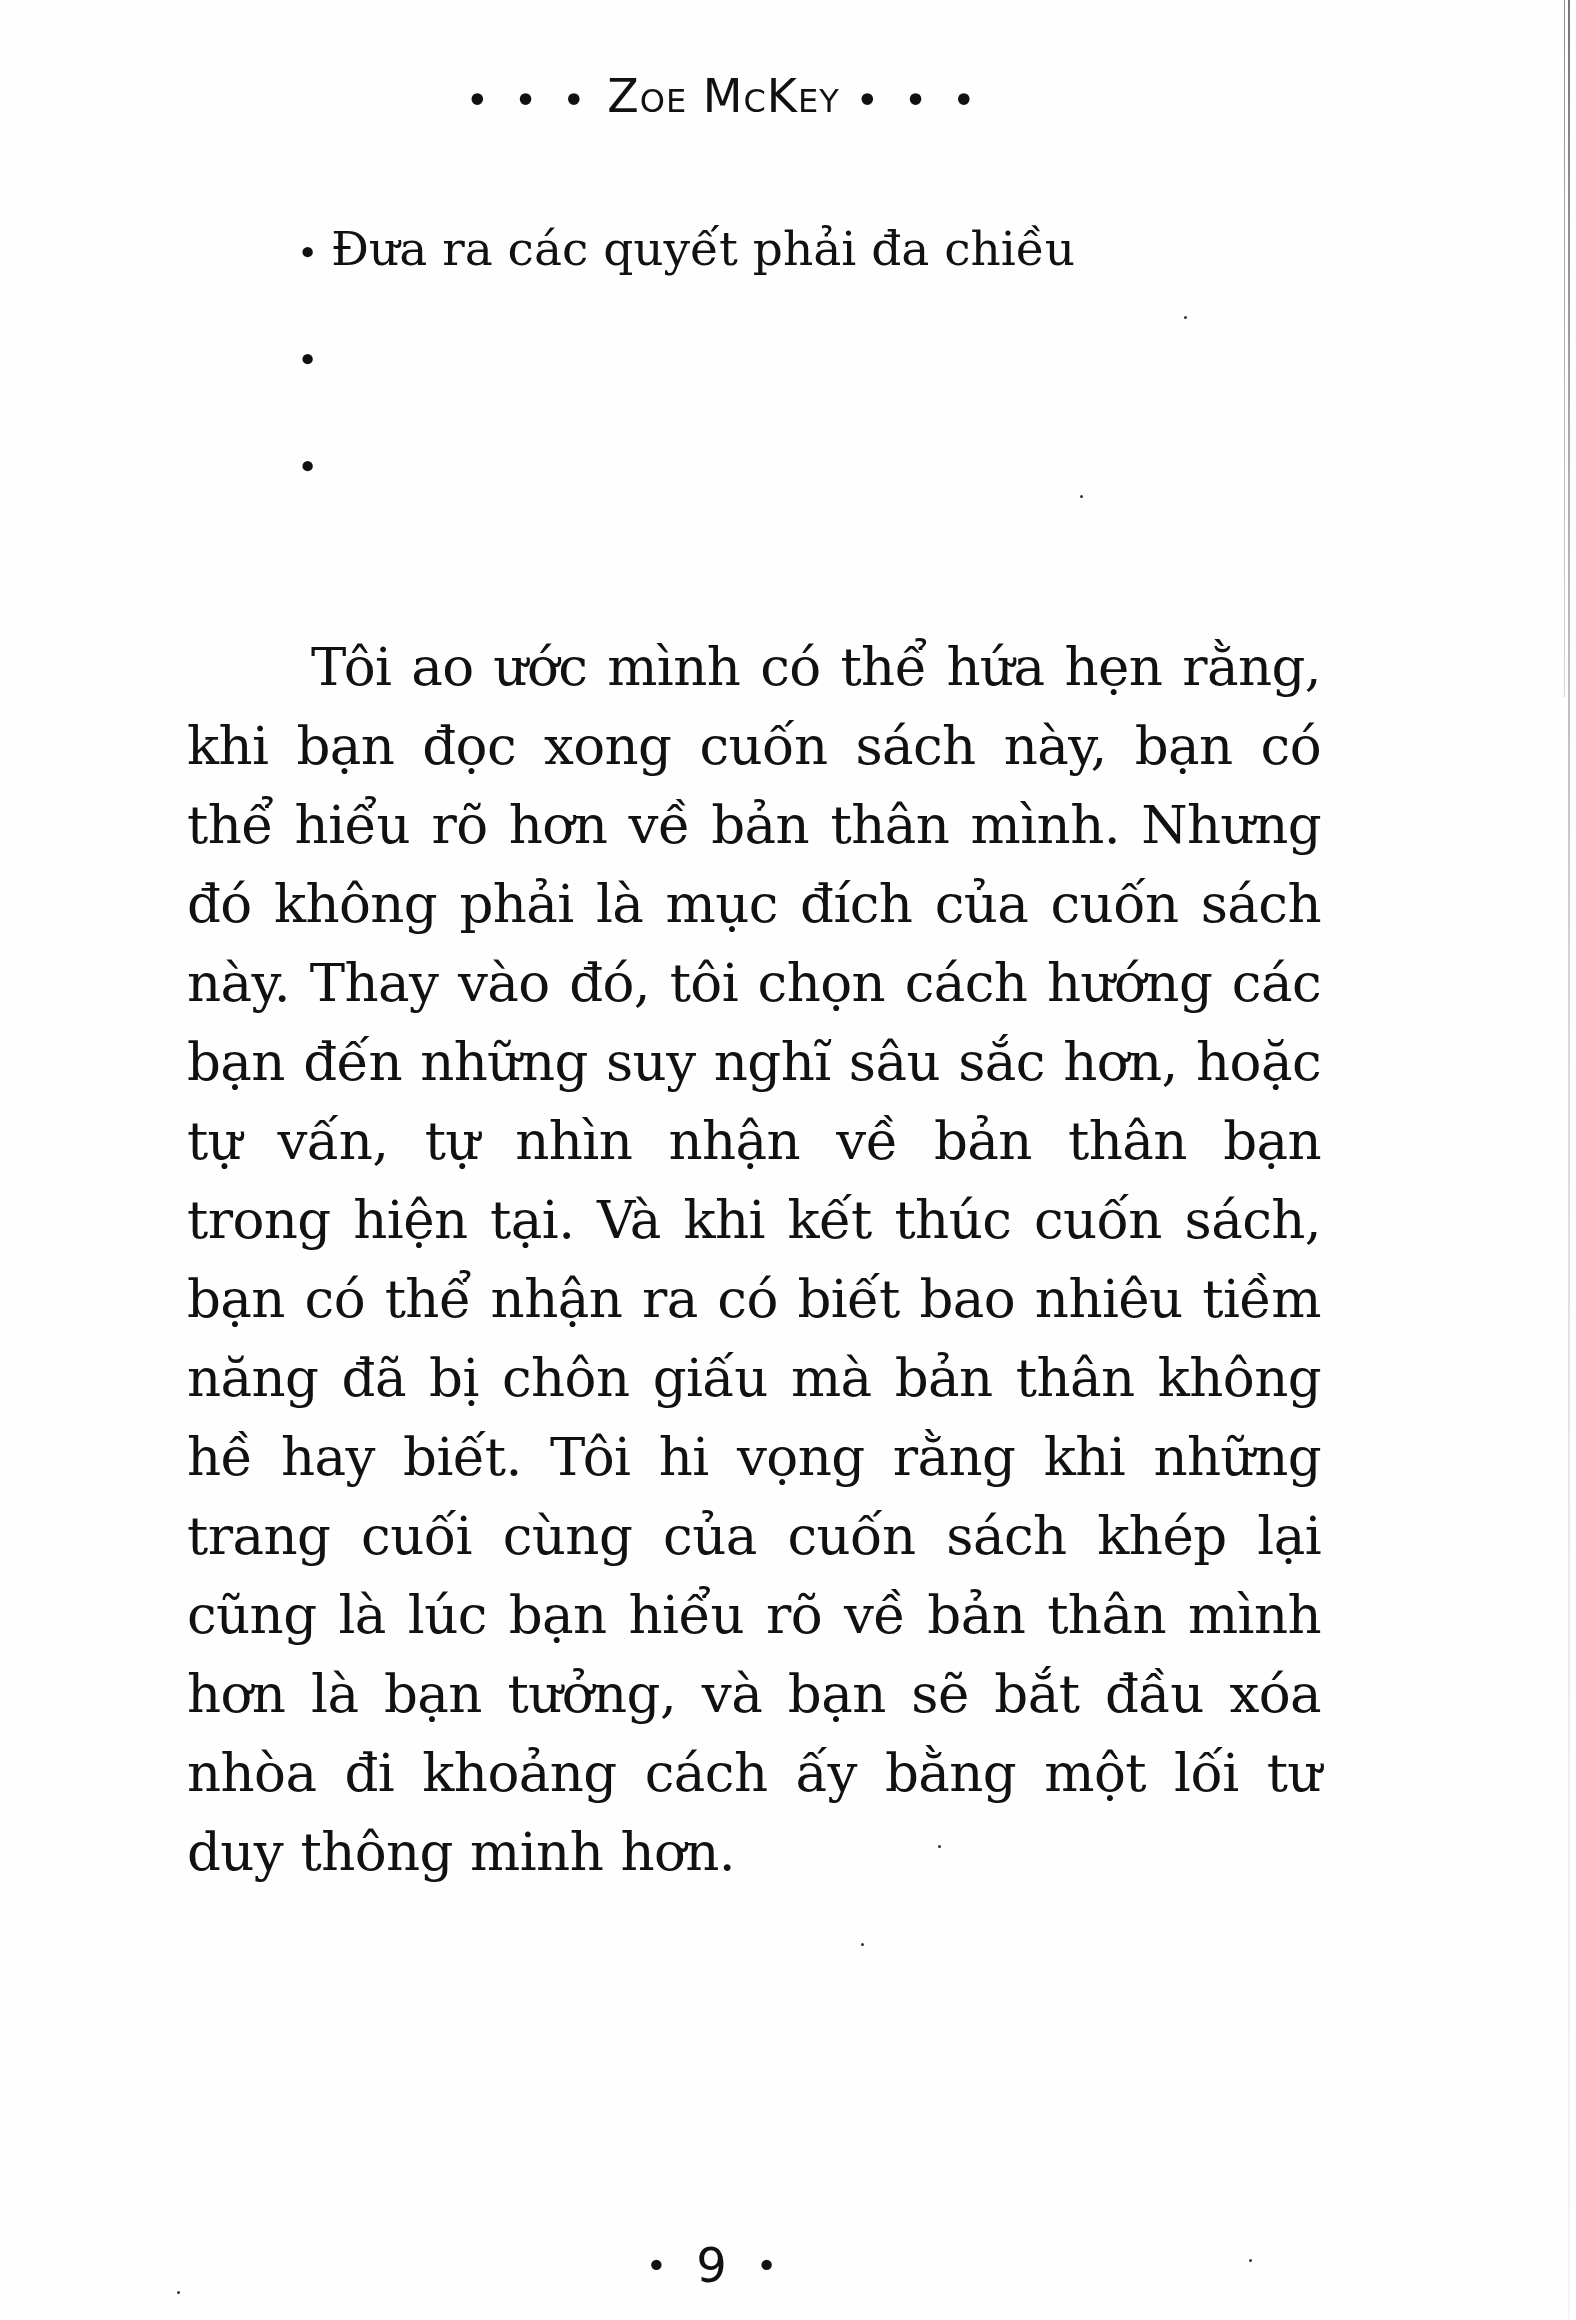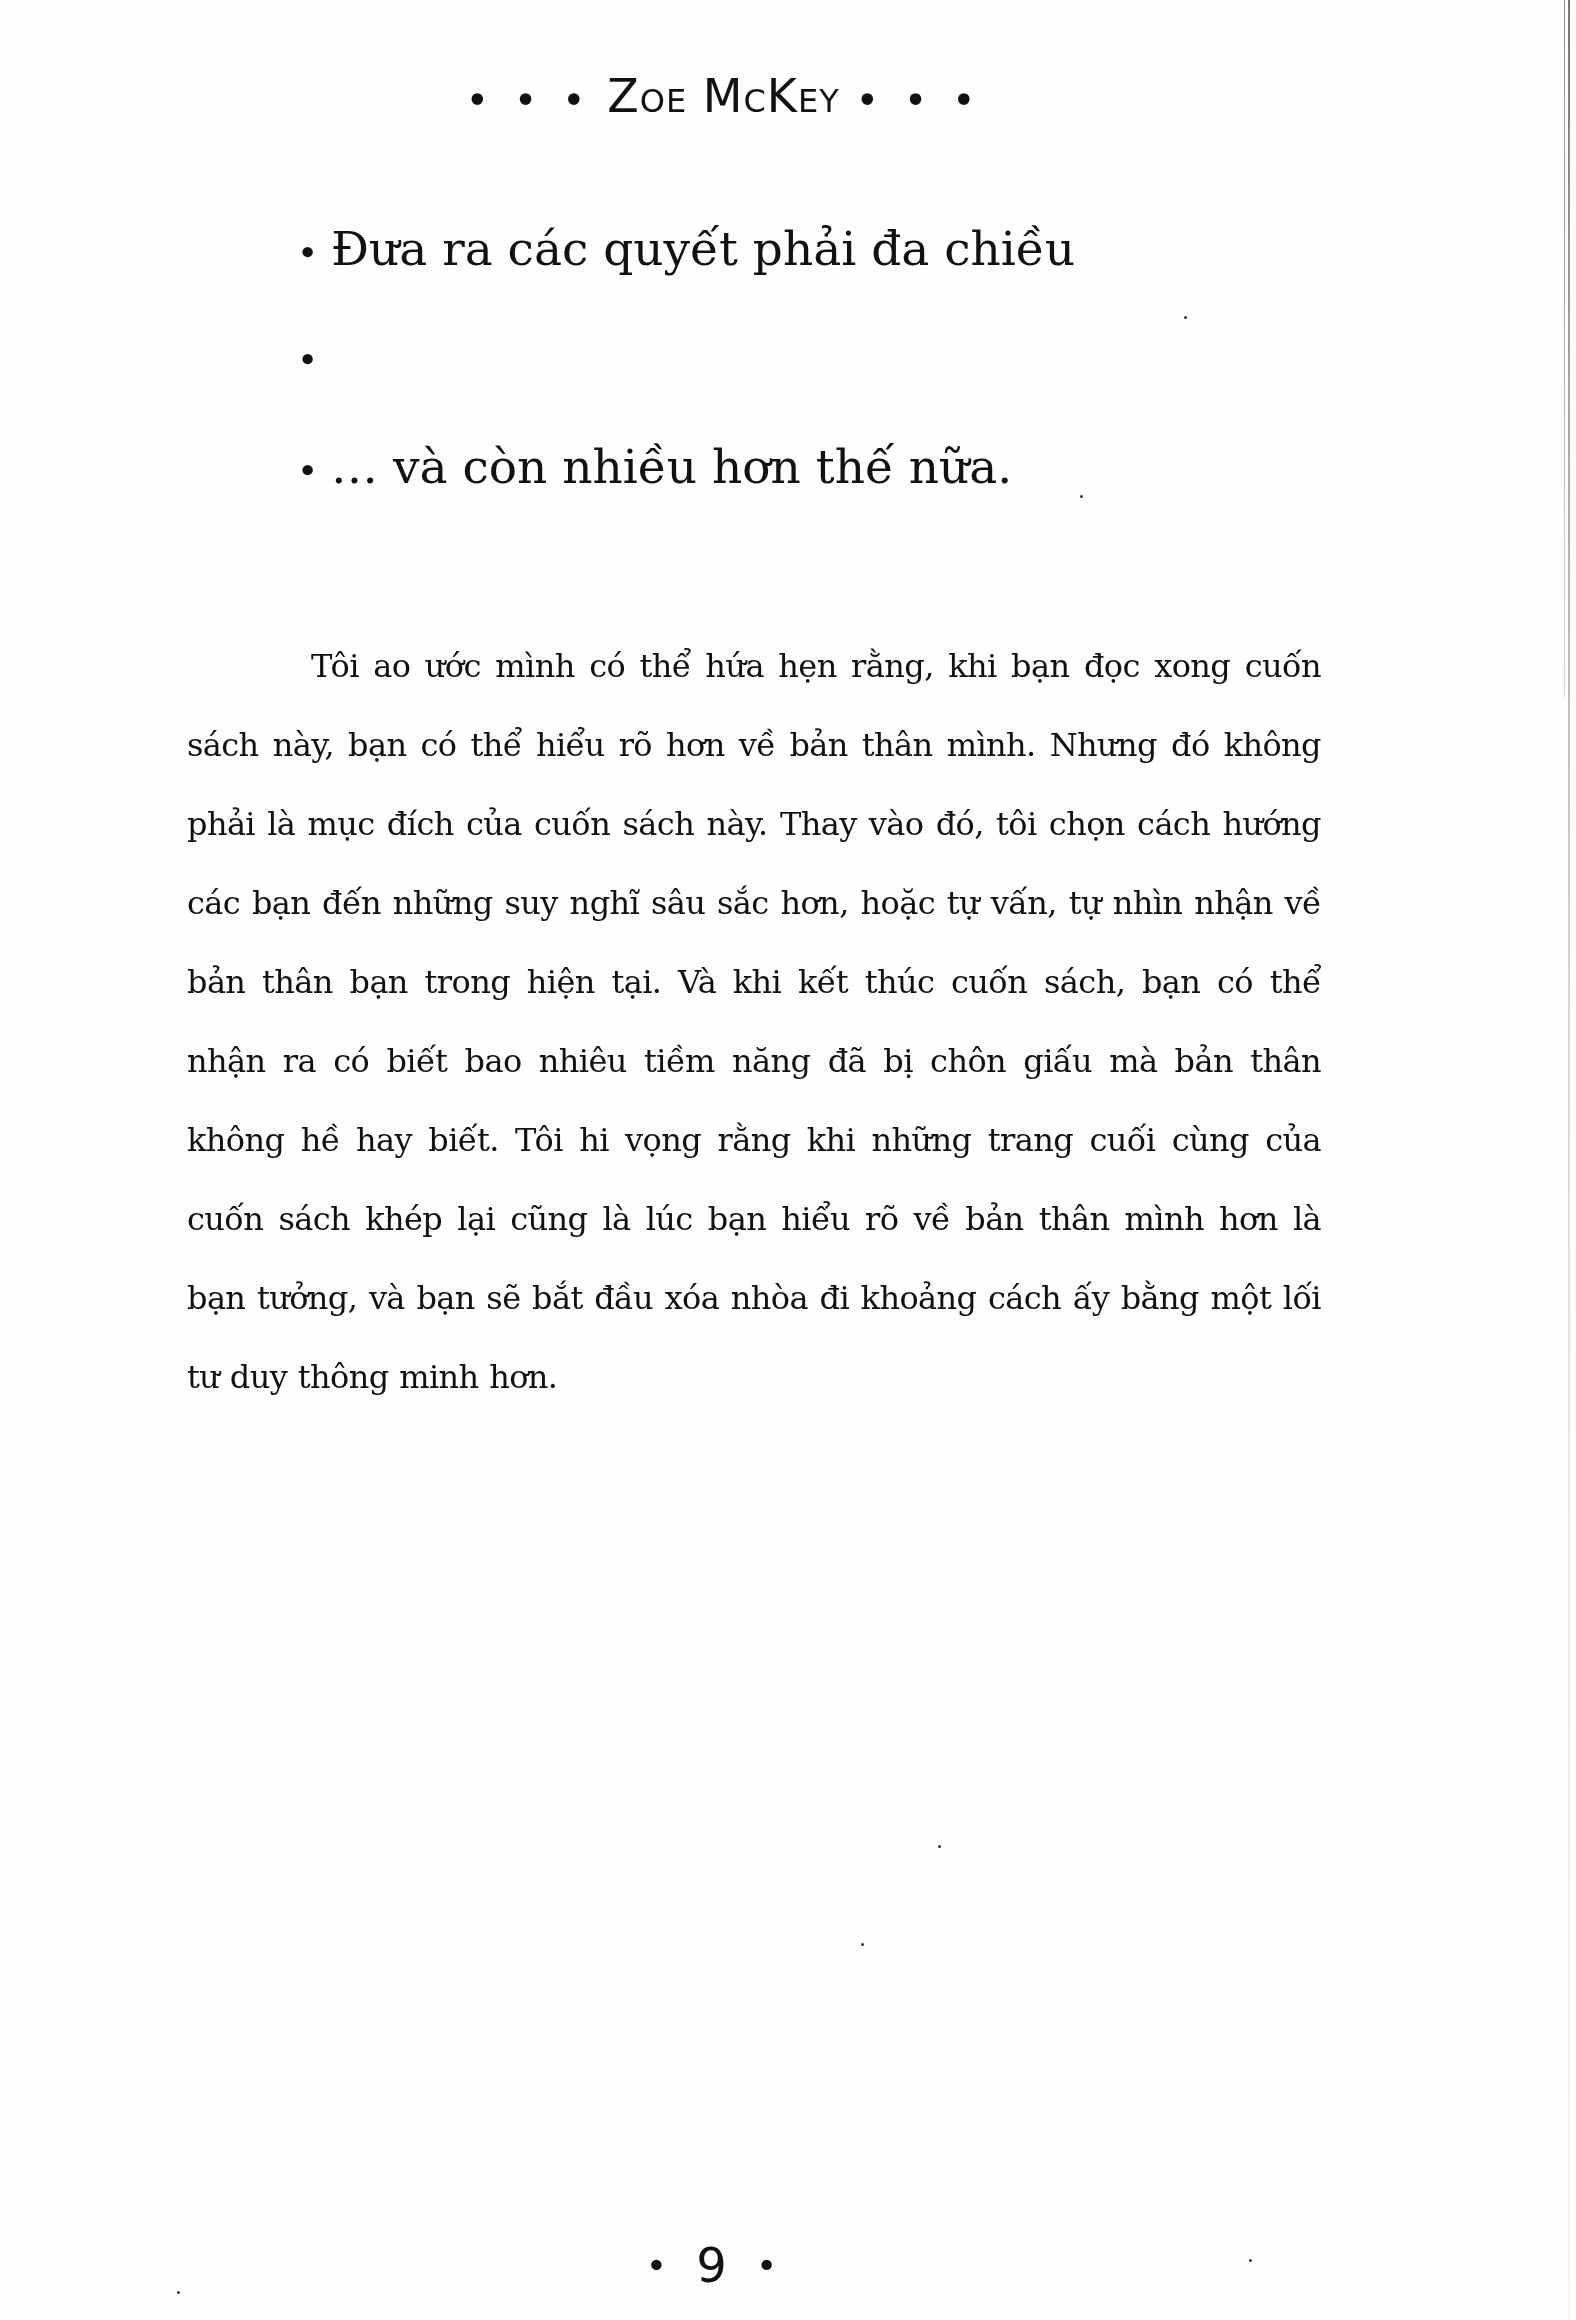--- a/index.html
+++ b/index.html
@@ -74,21 +74,21 @@
     width: 34px;
     font-size: 36px;
   }
   .paragraph {
     position: absolute;
     top: 627px;
     left: 187px;
     width: 1134px;
     margin: 0;
     font-family: "DejaVu Serif", serif;
-    font-size: 32px;
+    font-size: 53px;
     line-height: 79px;
     text-align: justify;
     text-indent: 124px;
     color: #111;
     letter-spacing: -0.6px;
     word-spacing: 1px;
   }
   .page-number {
     position: absolute;
     top: 2235px;
@@ -128,21 +128,20 @@
 <ul class="bullets">
   <li>
     <span class="dot">•</span>
     <span>Đưa ra các quyết phải đa chiều</span>
   </li>
   <li>
     <span class="dot">•</span>
   </li>
   <li>
     <span class="dot">•</span>
-    <span>… và còn nhiều hơn thế nữa.</span>
   </li>
 </ul>
 
 <p class="paragraph">Tôi ao ước mình có thể hứa hẹn rằng, khi bạn đọc xong cuốn sách này, bạn có thể hiểu rõ hơn về bản thân mình. Nhưng đó không phải là mục đích của cuốn sách này. Thay vào đó, tôi chọn cách hướng các bạn đến những suy nghĩ sâu sắc hơn, hoặc tự vấn, tự nhìn nhận về bản thân bạn trong hiện tại. Và khi kết thúc cuốn sách, bạn có thể nhận ra có biết bao nhiêu tiềm năng đã bị chôn giấu mà bản thân không hề hay biết. Tôi hi vọng rằng khi những trang cuối cùng của cuốn sách khép lại cũng là lúc bạn hiểu rõ về bản thân mình hơn là bạn tưởng, và bạn sẽ bắt đầu xóa nhòa đi khoảng cách ấy bằng một lối tư duy thông minh hơn.</p>
 
 <div class="page-number">
   <span class="pn-dot">•</span>
   <span>9</span>
   <span class="pn-dot">•</span>
 </div>

